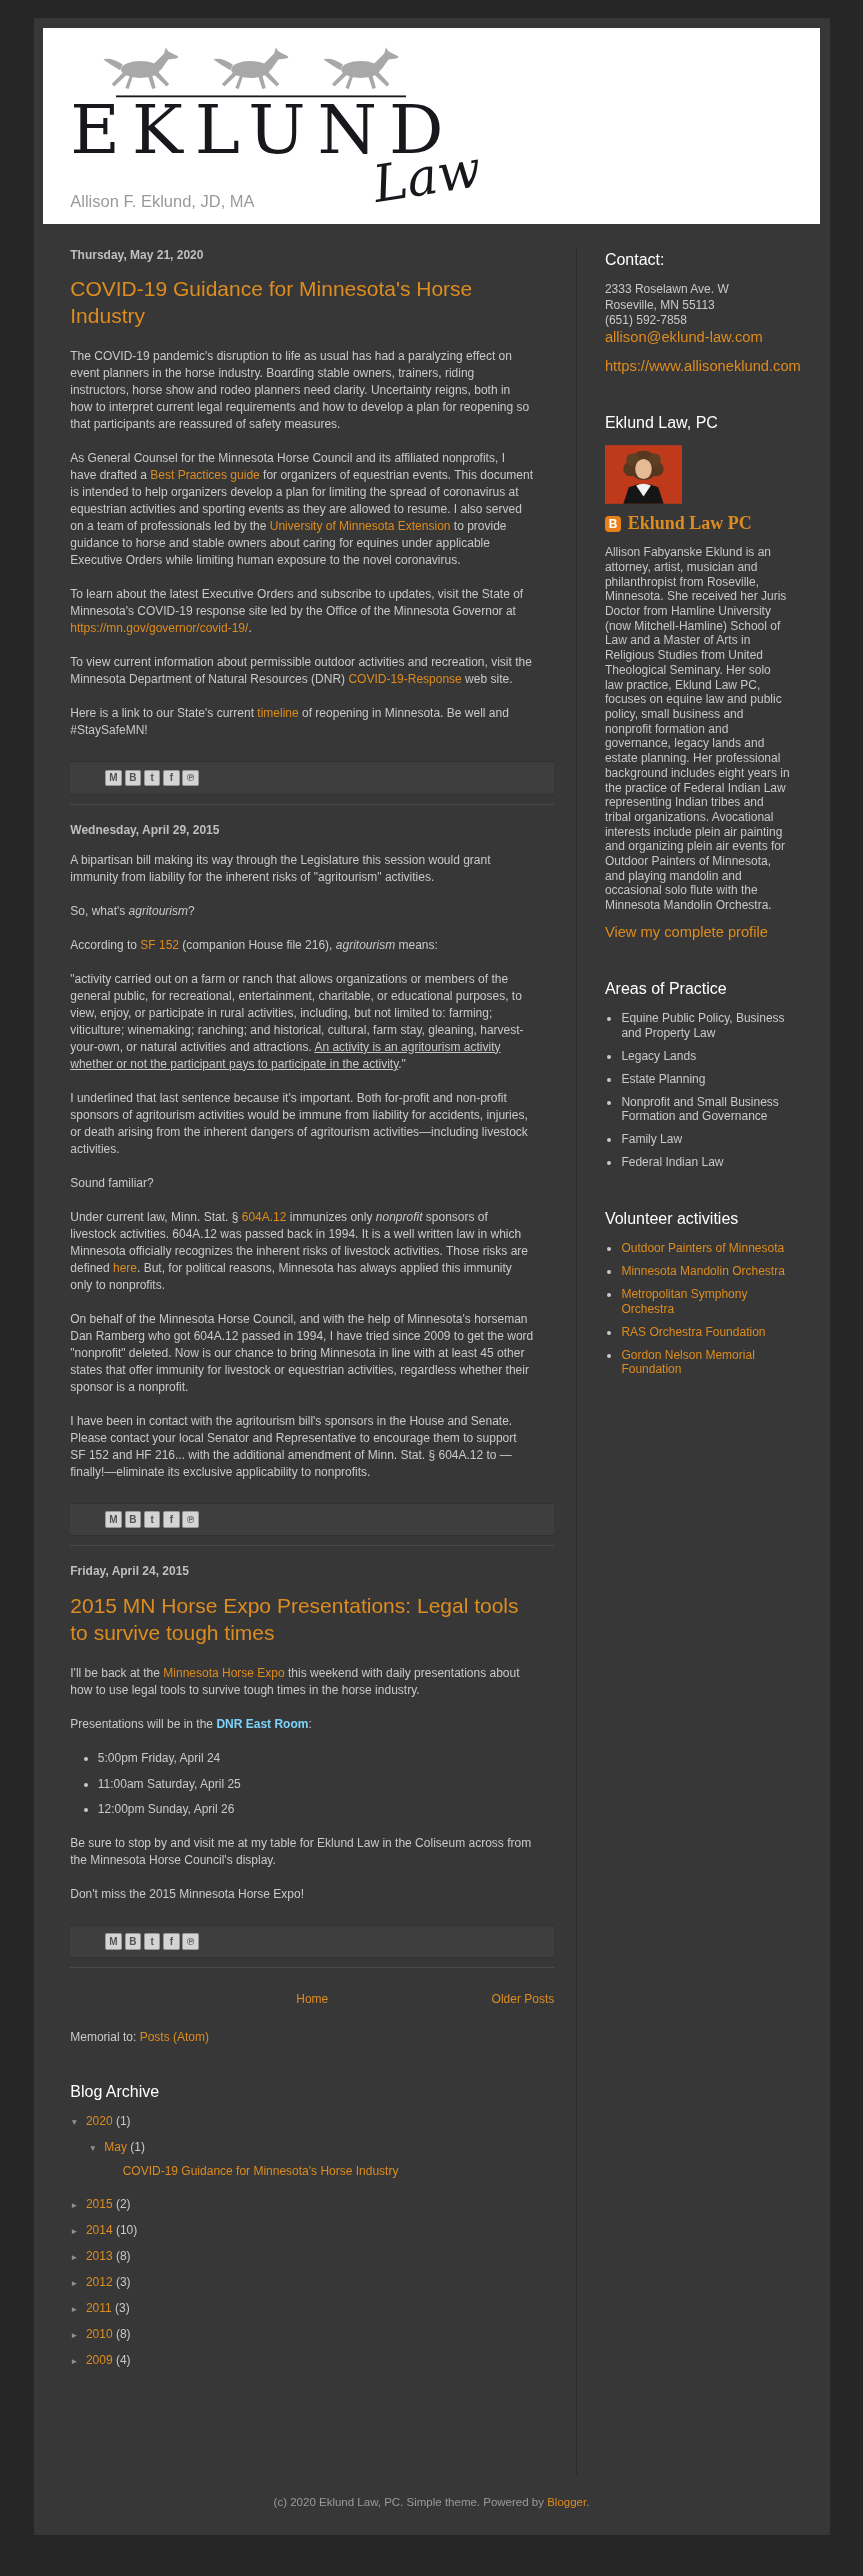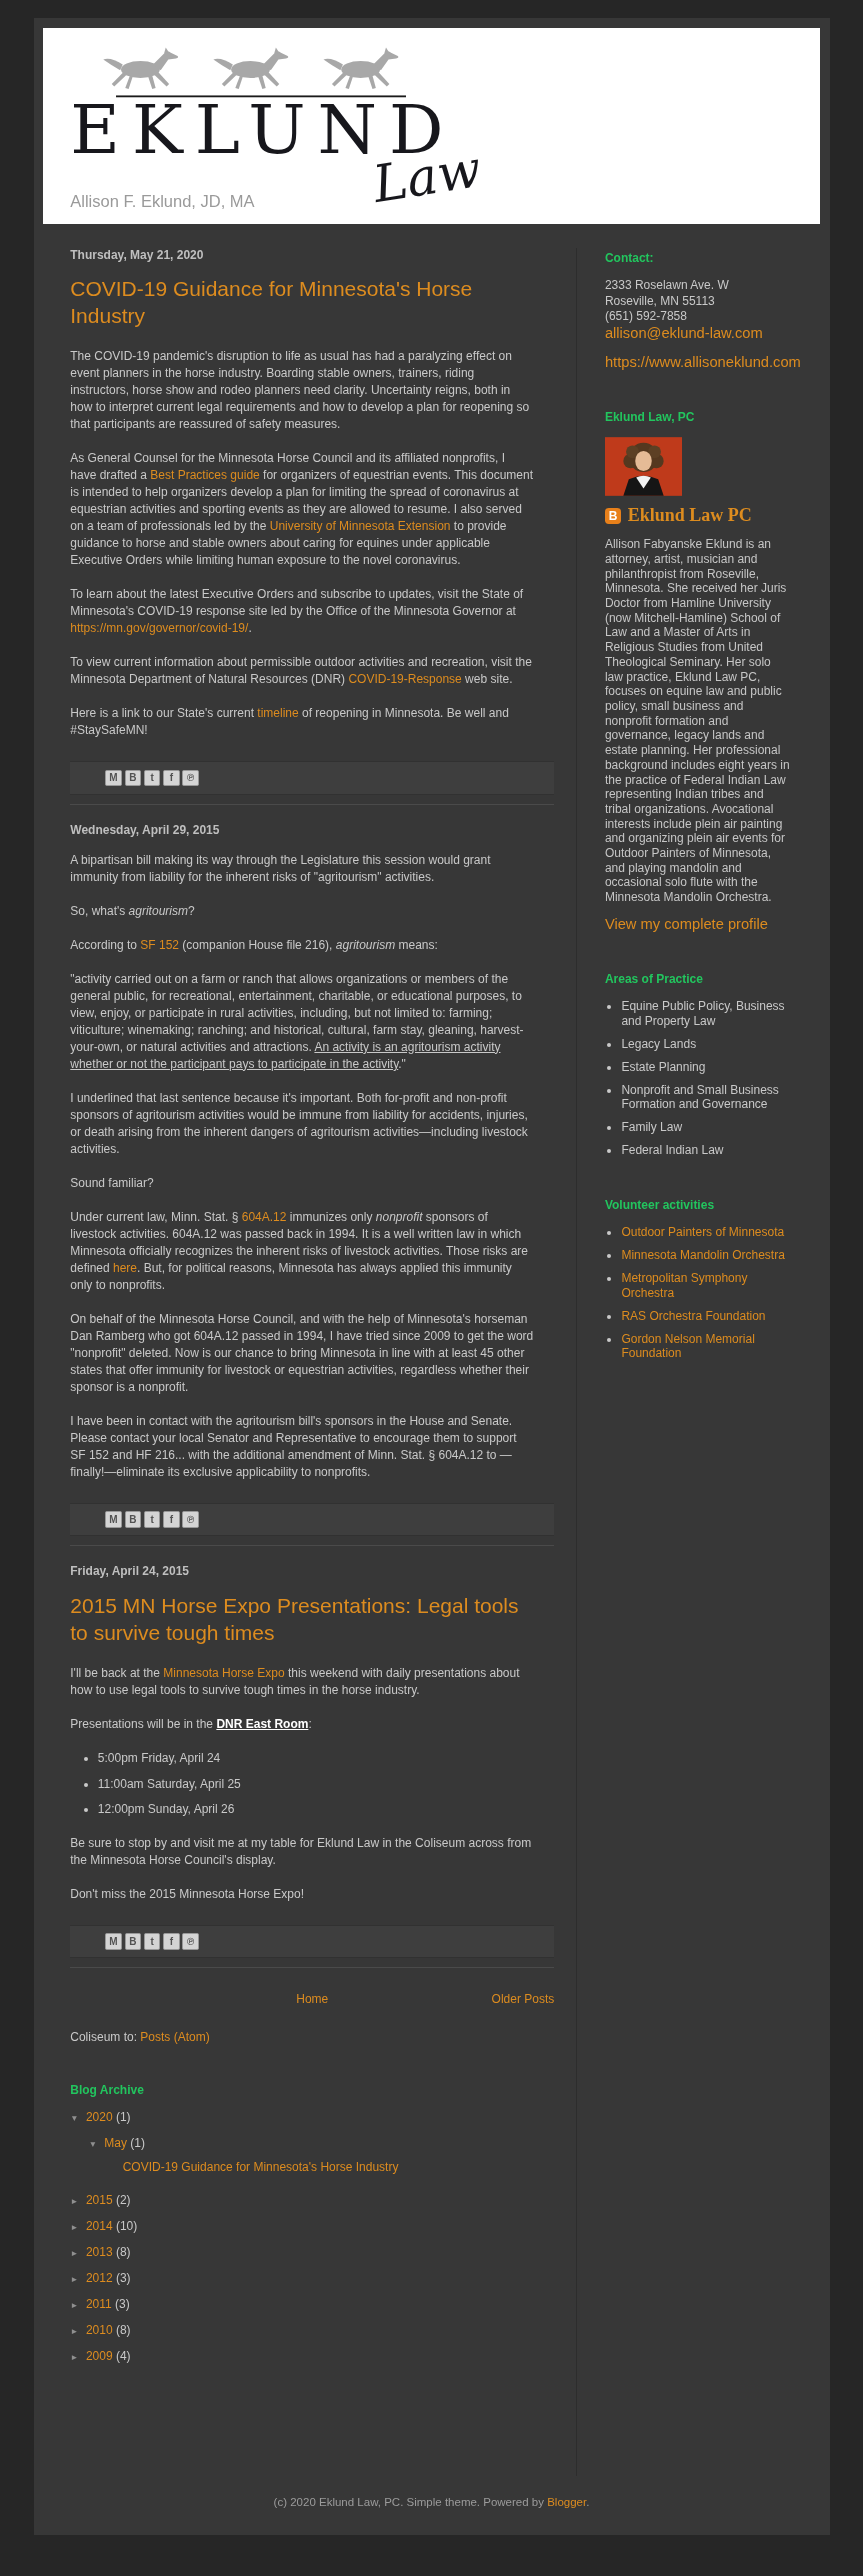--- a/index.html
+++ b/index.html
@@ -37,37 +37,37 @@
   .post-date { font-size:12px; font-weight:bold; color:#bfbfbf; margin:0 0 14.7px; }
   .post-title { margin:0 0 18.4px; max-width:464px; line-height:1.28; }
   .post-title a { font-size:21px; font-weight:normal; text-decoration:none; }
   .post-body { font-size:12px; color:#c9c9c9; line-height:17px; max-width:464px; }
   .post-body p { margin:0 0 17px; }
   .post-body ul { margin:0 0 17px 5.5px; padding-left:22px; }
   .post-body li { margin-bottom:8.3px; }
   .lnk { color:var(--accent,#dd8c1f); text-decoration:none; }
   .it { font-style:italic; }
   .un { text-decoration:underline; }
-  .bd { font-weight:bold; color:#ffffff;text-decoration:underline; }
+  .bd { font-weight:bold; color:#7dd3fc; }
   .share {
     background:#3e3e3e; border-top:0.9px solid #313131; border-bottom:0.9px solid #313131;
     padding:7.3px 0 7.3px 35px; margin:22px 0 9.2px; display:flex; gap:2.8px; max-width:487px;
   }
   .share-btn {
     width:16.5px; height:16.5px; background:#d4d4d4; border:0.9px solid #989898; border-radius:1.8px;
     color:#525252; font-size:10px; font-weight:bold;
     display:flex; align-items:center; justify-content:center; cursor:pointer;
   }
   
   .pager { display:flex; max-width:487px; margin:24px 0 24px; font-size:12px; }
   .pager-cell { flex:1; }
   .pager-cell.center { text-align:center; }
   .pager-cell.right { text-align:right; }
   .subscribe { font-size:12px; color:#c9c9c9; margin-bottom:39px; }
-  .widget-title { font-size:12px; font-weight:bold; color:#22c55e; margin:0 0 13px; }
+  .widget-title { font-size:16px; font-weight:normal; color:#ffffff; margin:0 0 13px; }
   .archive { margin-bottom:27.6px; }
   .archive-row { margin-bottom:10px; font-size:12px;margin-top:12px; }
   .arrow { color:#8f8f8f; font-size:8.3px; display:inline-block; width:15.6px; cursor:pointer; }
   .count { color:#c9c9c9; }
   .archive-children { margin-left:18.4px; }
   .archive-post { margin:8.3px 0 18.4px 34px; font-size:12px; }
   .archive-block { margin-bottom:16.5px; }
   
   .widget { margin-bottom:40px; }
   .contact-line { color:#c9c9c9; font-size:12px; line-height:15.6px; }
@@ -187,21 +187,21 @@
           </article>
         </div>
 
       <div class="pager">
         <span class="pager-cell"></span>
         <span class="pager-cell center"><a href="#" class="lnk">Home</a></span>
         <span class="pager-cell right"><a href="#" class="lnk">Older Posts</a></span>
       </div>
 
       <div class="subscribe">
-        <span>Coliseum to:</span>
+        <span>Memorial to:</span>
         <a href="#" class="lnk">Posts (Atom)</a>
       </div>
 
       <div class="archive">
         <h3 class="widget-title">Blog Archive</h3>
         <div id="archive-list">
             <div class="archive-block">
               <div class="archive-row"><span class="arrow">▼</span><a class="lnk" href="#">2020</a><span class="count"> (1)</span></div>
               <div class="archive-children">
                 <div>

